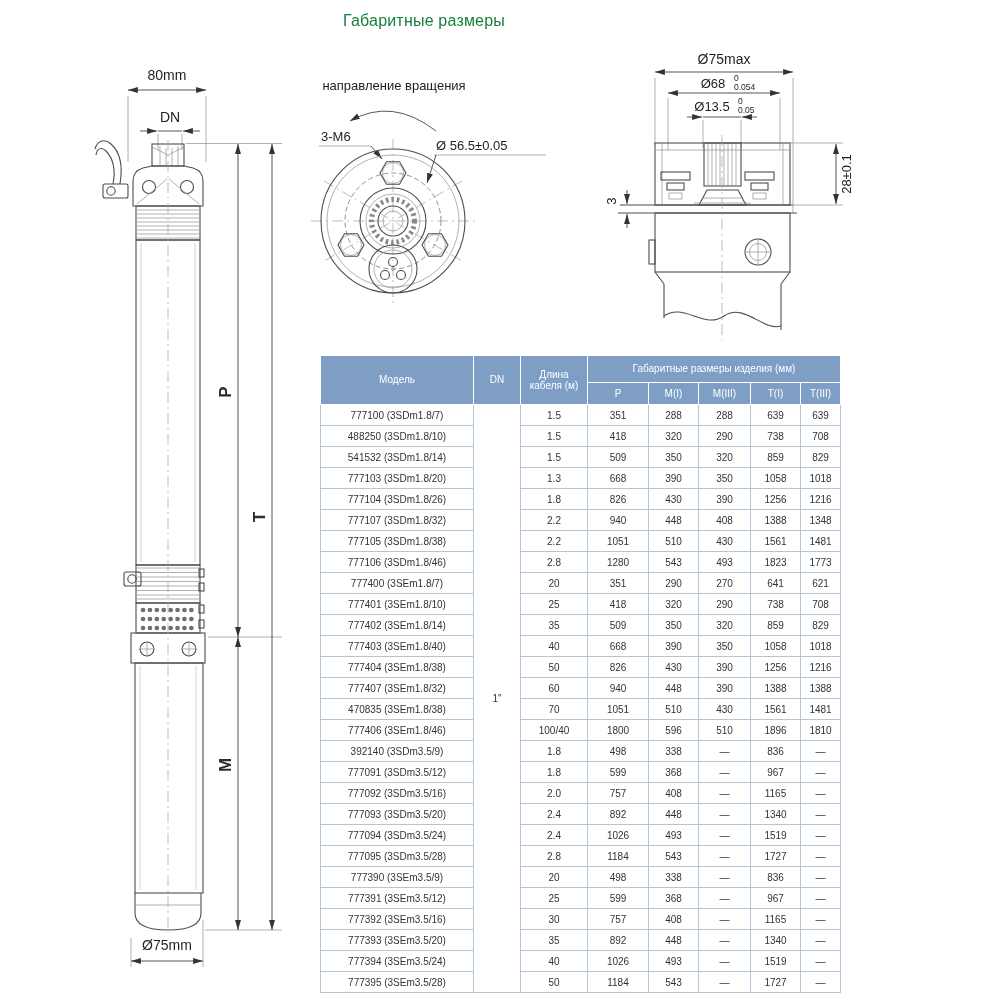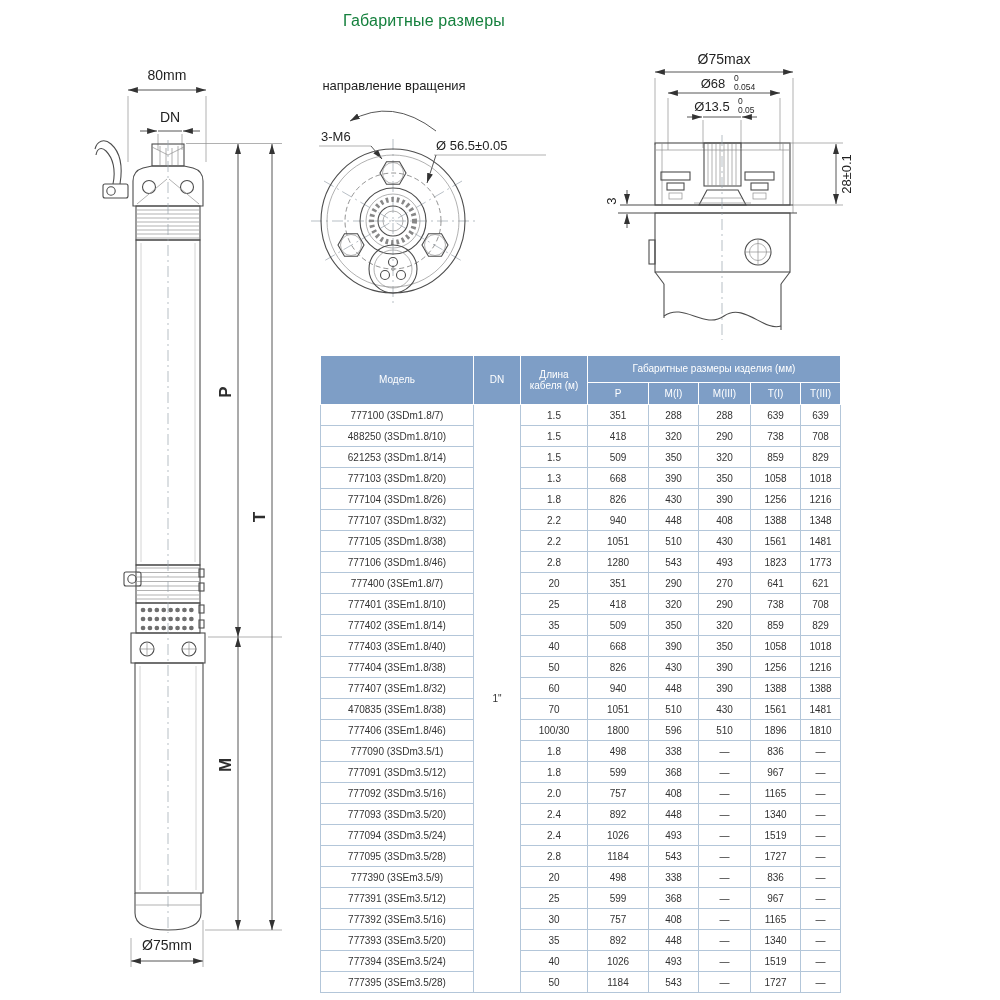--- a/index.html
+++ b/index.html
@@ -295,21 +295,21 @@
         <tr>
       <td>488250 (3SDm1.8/10)</td>
       <td>1.5</td>
       <td>418</td>
       <td>320</td>
       <td>290</td>
       <td>738</td>
       <td>708</td>
     </tr>
         <tr>
-      <td>621253 (3SDm1.8/14)</td>
+      <td>541532 (3SDm1.8/14)</td>
       <td>1.5</td>
       <td>509</td>
       <td>350</td>
       <td>320</td>
       <td>859</td>
       <td>829</td>
     </tr>
         <tr>
       <td>777103 (3SDm1.8/20)</td>
       <td>1.3</td>
@@ -413,29 +413,29 @@
       <td>470835 (3SEm1.8/38)</td>
       <td>70</td>
       <td>1051</td>
       <td>510</td>
       <td>430</td>
       <td>1561</td>
       <td>1481</td>
     </tr>
         <tr>
       <td>777406 (3SEm1.8/46)</td>
-      <td>100/30</td>
+      <td>100/40</td>
       <td>1800</td>
       <td>596</td>
       <td>510</td>
       <td>1896</td>
       <td>1810</td>
     </tr>
         <tr>
-      <td>777090 (3SDm3.5/1)</td>
+      <td>392140 (3SDm3.5/9)</td>
       <td>1.8</td>
       <td>498</td>
       <td>338</td>
       <td>—</td>
       <td>836</td>
       <td>—</td>
     </tr>
         <tr>
       <td>777091 (3SDm3.5/12)</td>
       <td>1.8</td>

